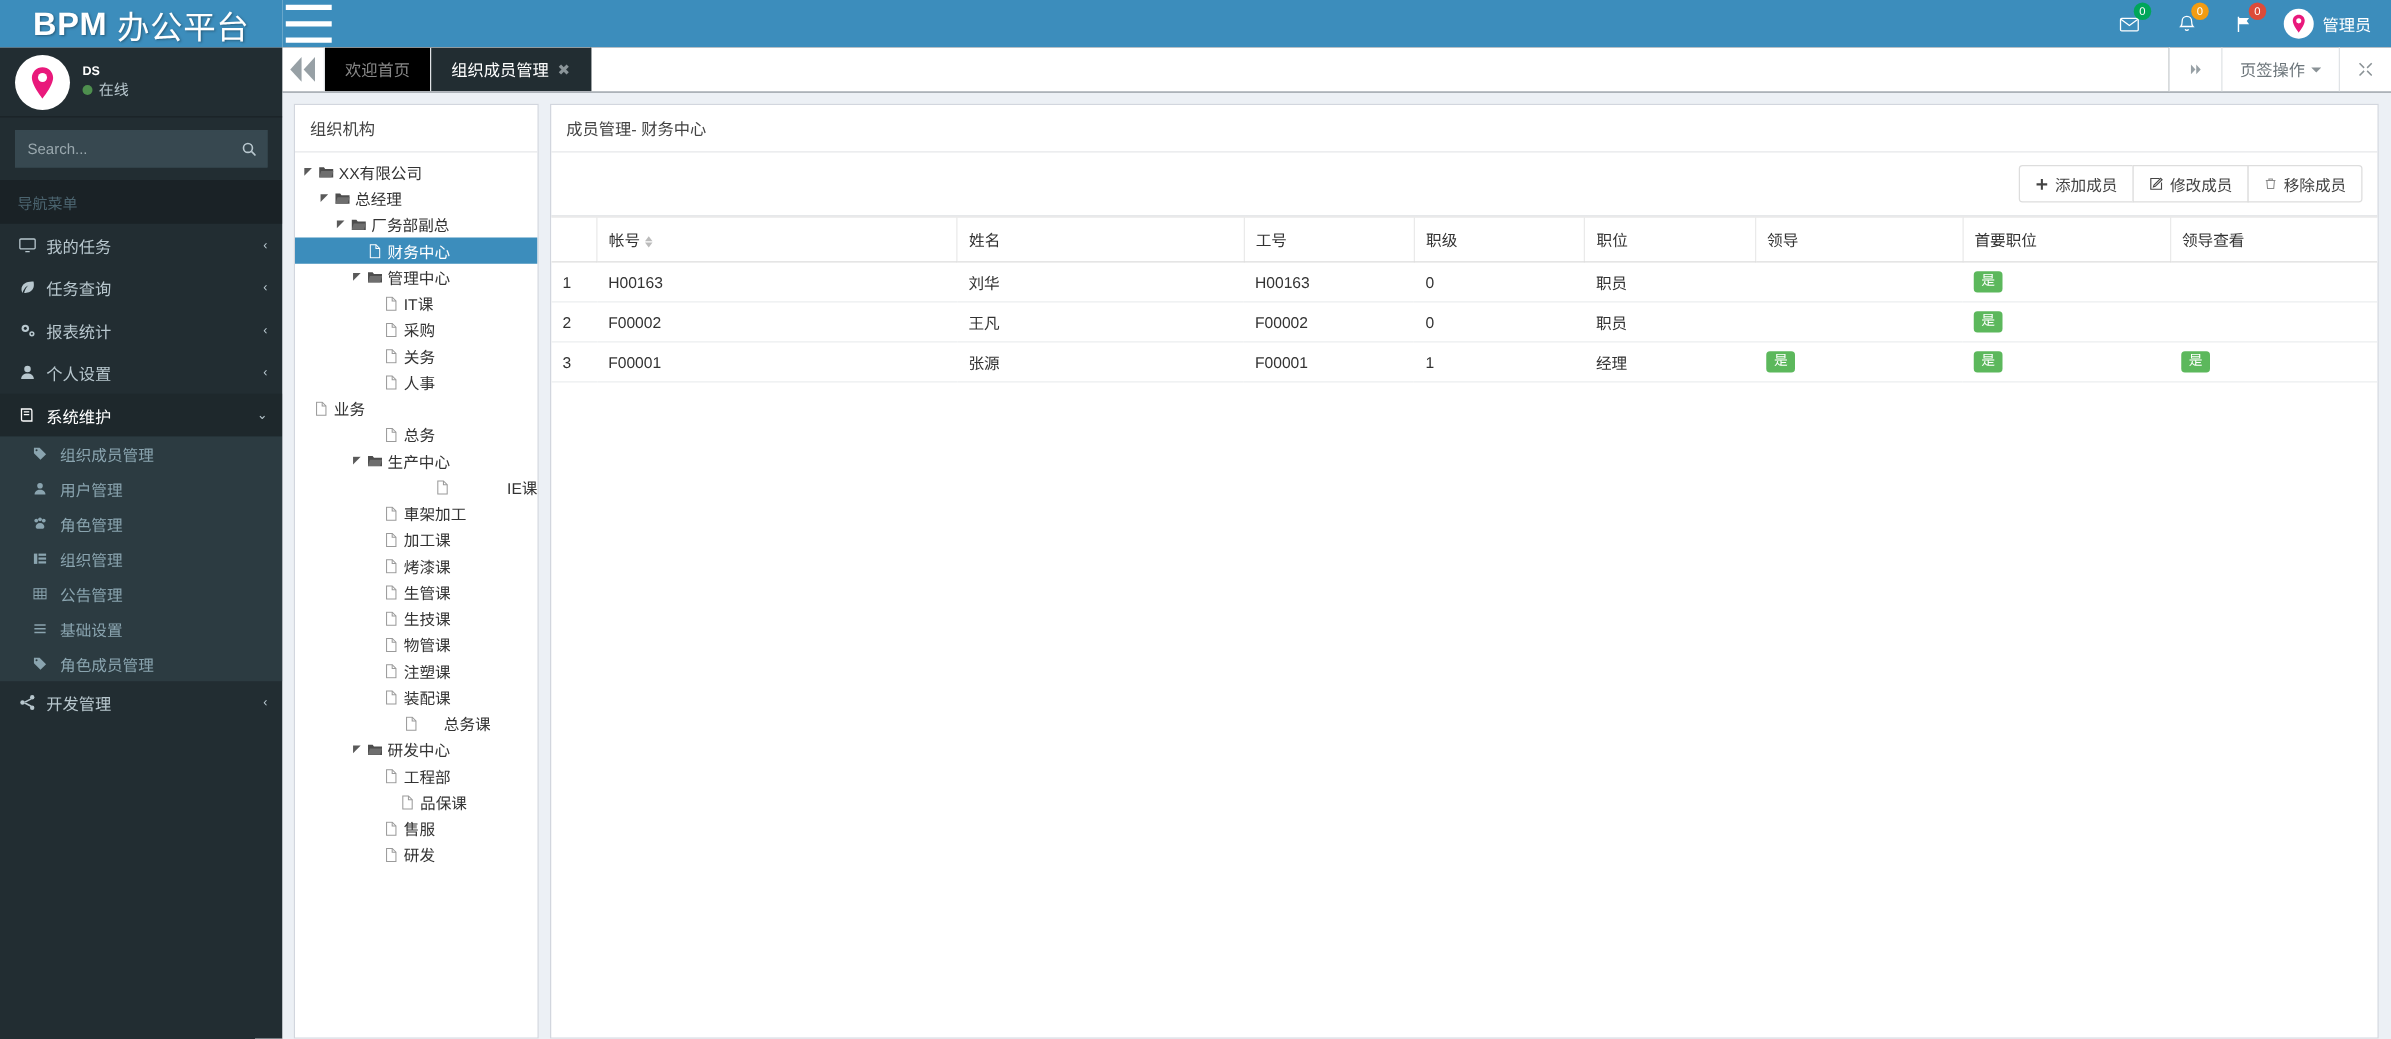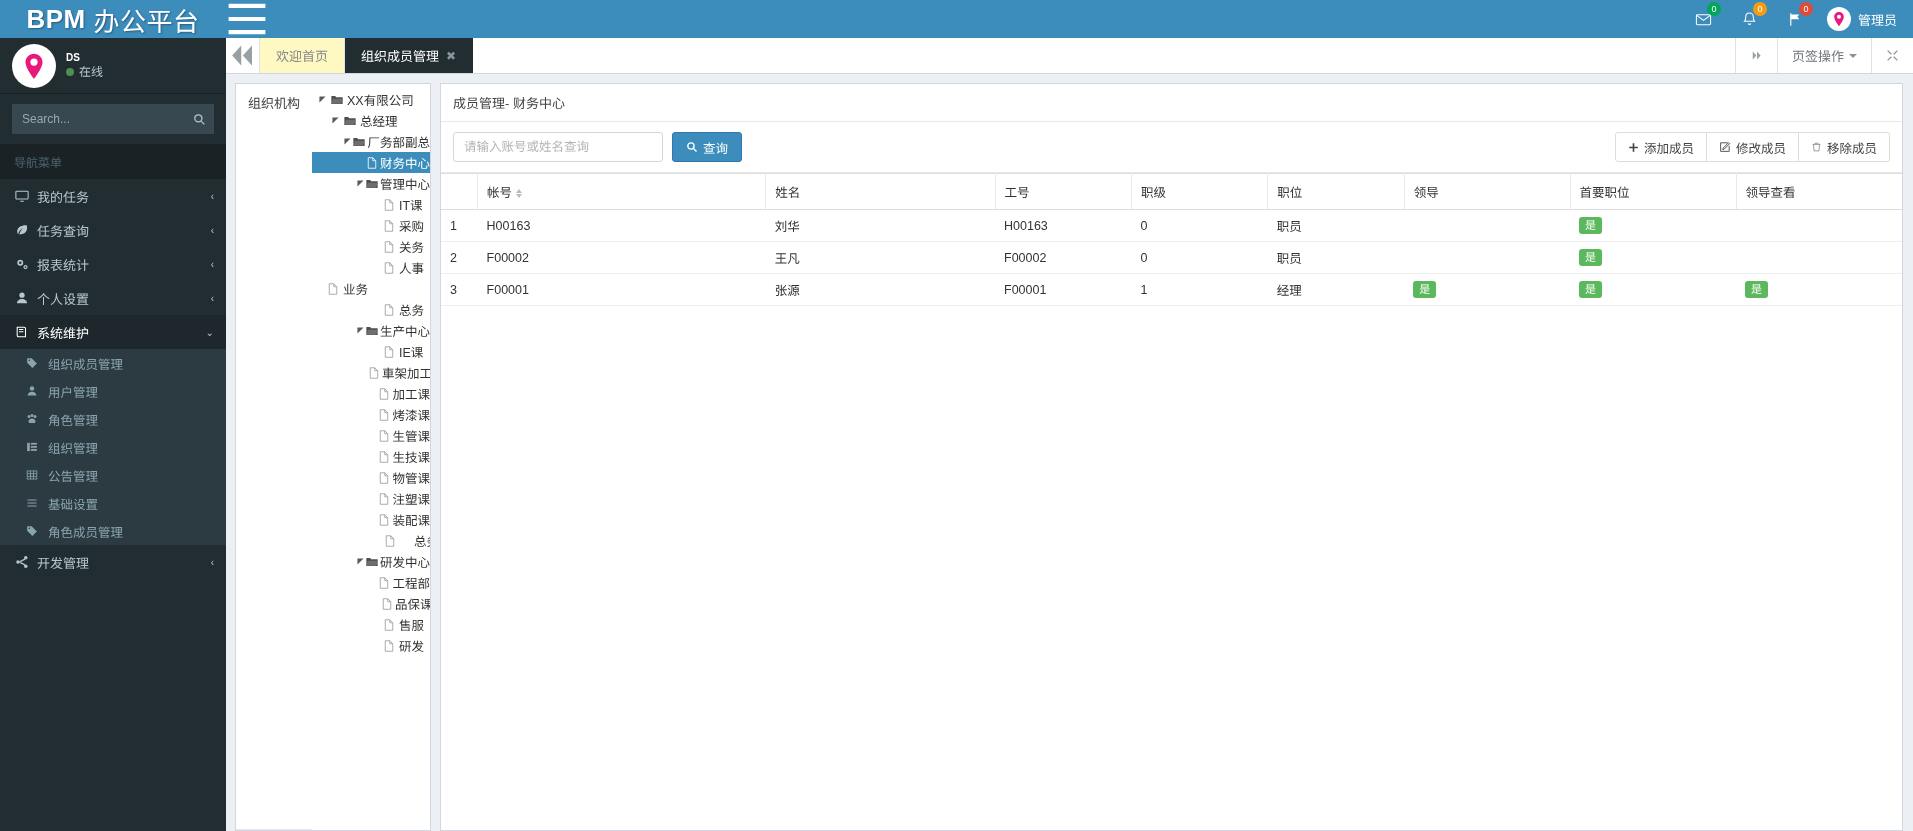--- a/index.html
+++ b/index.html
@@ -129,21 +129,21 @@
     height: 36px; background: #222d32; display: flex; align-items: stretch;
     border-bottom: 1px solid #d2d6de;
   }
   .tab-nav-btn {
     width: 34px; display: flex; align-items: center; justify-content: center;
     background: #fff; color: #97a0a5; cursor: pointer; border-right: 1px solid #e0e3e6;
   }
   .tab-scroll { display: flex; align-items: stretch; flex: 1; background: #fff; overflow: hidden; }
   .tab {
     display: flex; align-items: center; gap: 7px; padding: 0 16px;
-    font-size: 13px; color: #888; cursor: pointer; background: #fef9c3;
+    font-size: 13px; color: #888; cursor: pointer; background: #000000;
     border-right: 1px solid #e0e3e6;
   }
   .tab.active { background: #222d32; color: #fff; border-right-color: #222d32; }
   .tab .tab-close { font-size: 12px; color: #aaa; }
   .tab.active .tab-close { color: #8b9599; }
   .tab-right { display: flex; align-items: stretch; background: #fff; }
   .tab-right .tb-btn {
     display: flex; align-items: center; justify-content: center; gap: 5px;
     padding: 0 14px; font-size: 13px; color: #6d767b; cursor: pointer;
     border-left: 1px solid #e0e3e6;
@@ -151,21 +151,21 @@
   .caret { border-left: 4px solid transparent; border-right: 4px solid transparent; border-top: 4px solid #8a9296; display: inline-block; }
 
   
   .content {
     display: flex; gap: 9px; padding: 9px 10px 0 9px; height: calc(100% - 36px);
     align-items: flex-start;
   }
   .box {
     background: #fff; border: 1px solid #d2d6de; border-top: 1px solid #d2d6de;
   }
-  .tree-box { width: 196px; flex: 0 0 196px; height: 100%; display: flex; flex-direction: row; }
+  .tree-box { width: 196px; flex: 0 0 196px; height: 100%; display: flex; flex-direction: column; }
   .box-header {
     padding: 9px 12px; font-size: 13px; color: #444; border-bottom: 1px solid #e6e8ea;
     font-weight: normal;
   }
   .tree-body { padding: 5px 0 10px 0; overflow: auto; flex: 1; }
   .tree-node {
     display: flex; align-items: center; height: 21px; font-size: 12.5px;
     color: #333; cursor: pointer; white-space: nowrap;
   }
   .tree-node.selected { background: #3c8dbc; color: #fff; }
@@ -626,21 +626,21 @@
                 </svg>
               </span>
               <span class="tree-ico">
                 <svg viewBox="0 0 16 14">
                   <path d="M0.5 1.5h5l1.4 1.8h8.6v9H0.5z" fill="#4d4d4d"></path>
                   <path d="M2.6 5.4h13L13.4 12H0.5z" fill="#6e6e6e"></path>
                 </svg>
               </span>
               <span class="tree-label">生产中心</span>
             </div>
-            <div class="tree-node" style="padding-left: 56px;">
+            <div class="tree-node" style="padding-left: 56px; justify-content: space-between;">
               <span class="tree-toggle"></span>
               <span class="tree-ico">
                 <svg viewBox="0 0 14 16" fill="none" stroke="#9a9a9a" stroke-width="1.1">
                   <path d="M2 1h6l4 4v10H2z"></path>
                   <path d="M8 1v4h4"></path>
                 </svg>
               </span>
               <span class="tree-label">IE课</span>
             </div>
             <div class="tree-node" style="padding-left: 56px;">
@@ -787,30 +787,20 @@
               </span>
               <span class="tree-label">研发</span>
             </div>
           </div>
       </div>
 
       <div class="box main-box">
         <div class="box-header">成员管理- 财务中心</div>
 
         <div class="toolbar">
-          <div class="search-group">
-            <input type="text" placeholder="请输入账号或姓名查询" style="">
-            <button class="btn-primary">
-              <svg viewBox="0 0 16 16" width="12" height="12" fill="none" stroke="#fff" stroke-width="1.8">
-                  <circle cx="6.6" cy="6.6" r="4.2"></circle>
-                  <path d="M10 10l4 4"></path>
-                </svg>
-              <span>查询</span>
-            </button>
-          </div>
 
           <div class="btn-group">
             <button class="btn-default">
               <svg viewBox="0 0 16 16" width="11" height="11" fill="#444">
                   <path d="M6.8 1.8h2.4v5h5v2.4h-5v5H6.8v-5h-5V6.8h5z"></path>
                 </svg>
               <span>添加成员</span>
             </button>
             <button class="btn-default">
               <svg viewBox="0 0 16 16" width="12" height="12" fill="none" stroke="#444" stroke-width="1.2">

